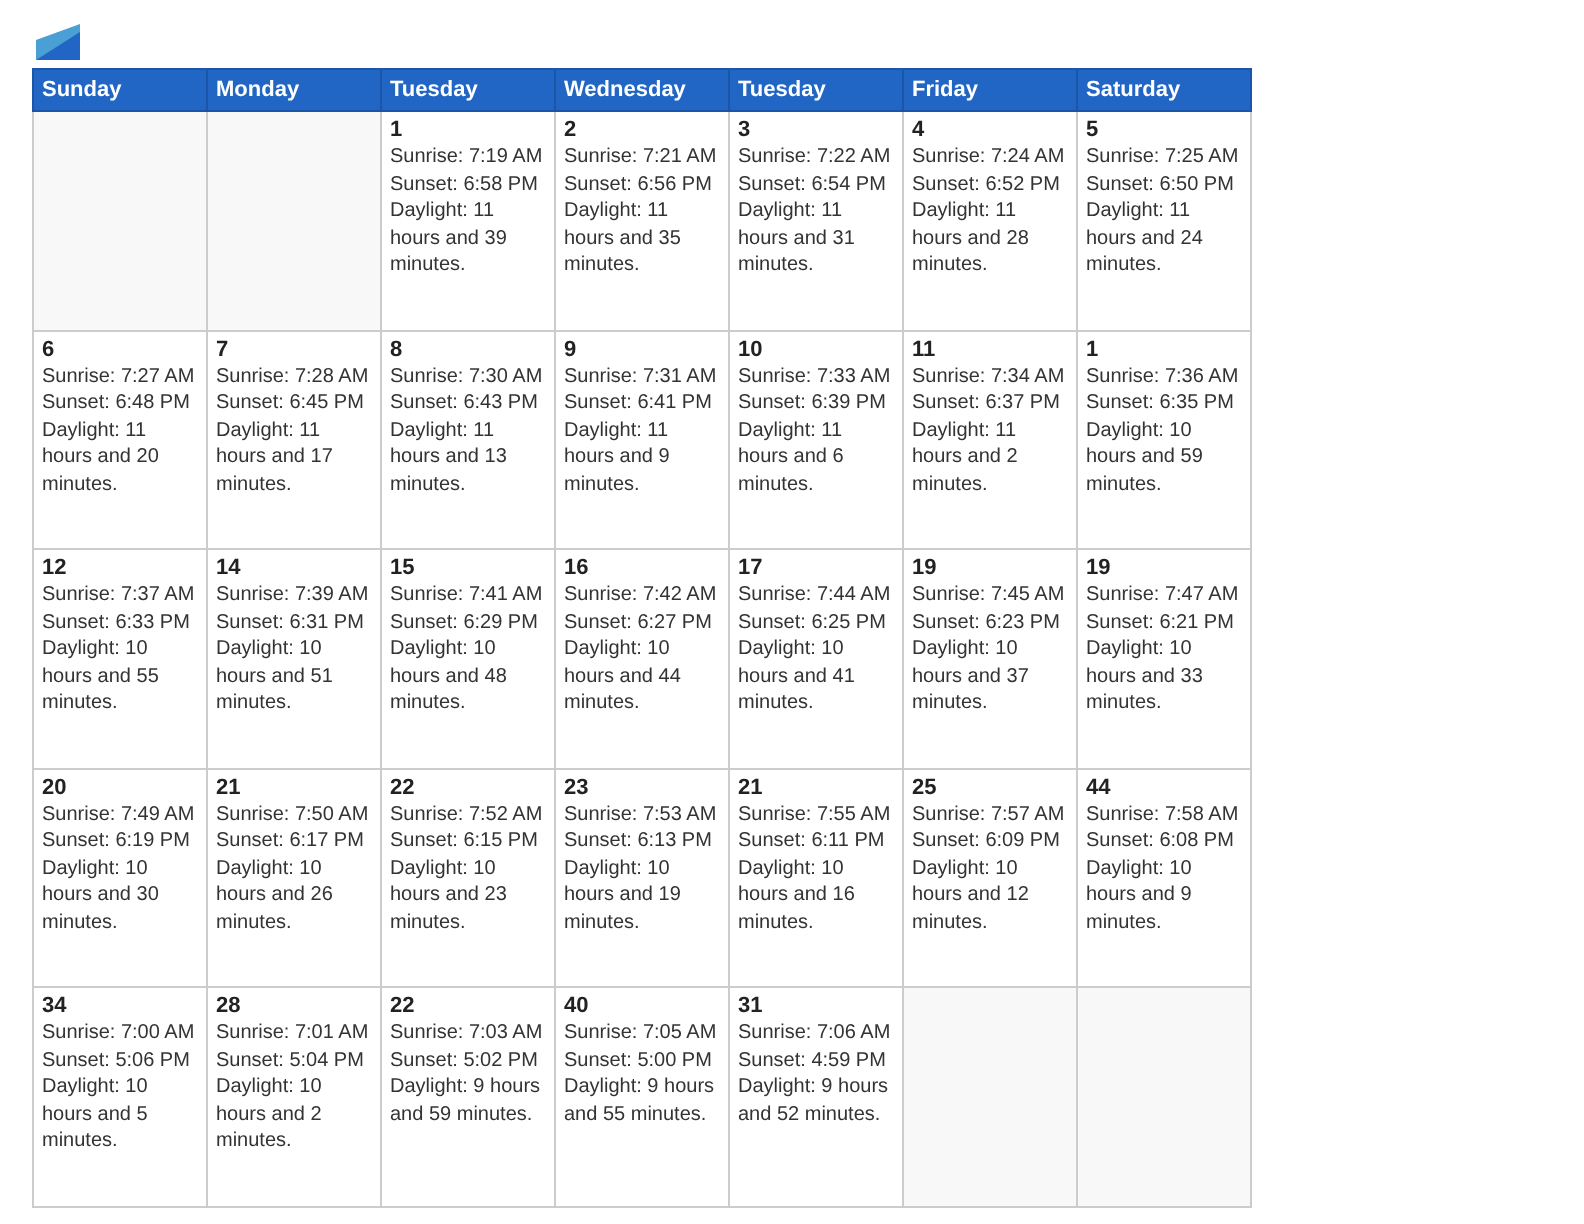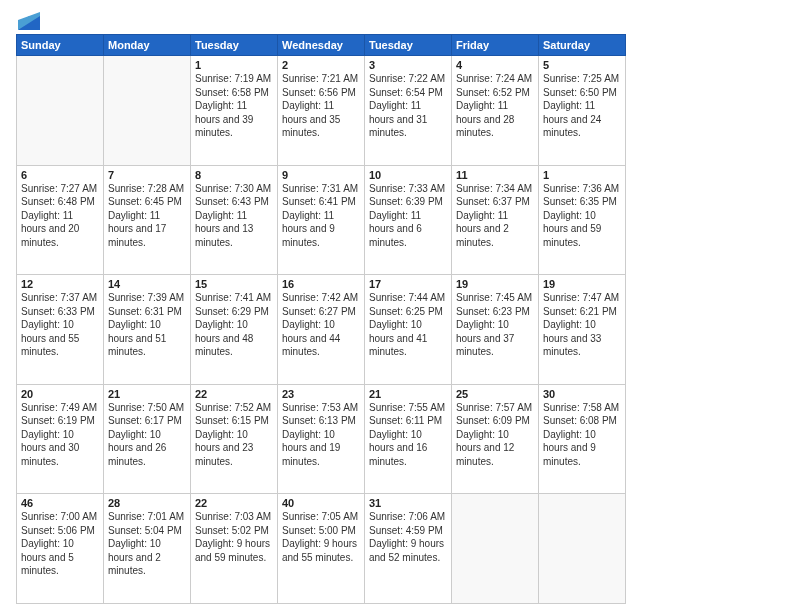--- a/index.html
+++ b/index.html
@@ -233,27 +233,27 @@
           </td>
           <td>
             <span class="day-num">21</span>
             <div class="day-detail">Sunrise: 7:55 AM<br>Sunset: 6:11 PM<br>Daylight: 10 hours and 16 minutes.</div>
           </td>
           <td>
             <span class="day-num">25</span>
             <div class="day-detail">Sunrise: 7:57 AM<br>Sunset: 6:09 PM<br>Daylight: 10 hours and 12 minutes.</div>
           </td>
           <td>
-            <span class="day-num">30</span>
+            <span class="day-num">44</span>
             <div class="day-detail">Sunrise: 7:58 AM<br>Sunset: 6:08 PM<br>Daylight: 10 hours and 9 minutes.</div>
           </td>
         </tr>
         <tr>
           <td>
-            <span class="day-num">46</span>
+            <span class="day-num">34</span>
             <div class="day-detail">Sunrise: 7:00 AM<br>Sunset: 5:06 PM<br>Daylight: 10 hours and 5 minutes.</div>
           </td>
           <td>
             <span class="day-num">28</span>
             <div class="day-detail">Sunrise: 7:01 AM<br>Sunset: 5:04 PM<br>Daylight: 10 hours and 2 minutes.</div>
           </td>
           <td>
             <span class="day-num">22</span>
             <div class="day-detail">Sunrise: 7:03 AM<br>Sunset: 5:02 PM<br>Daylight: 9 hours and 59 minutes.</div>
           </td>

